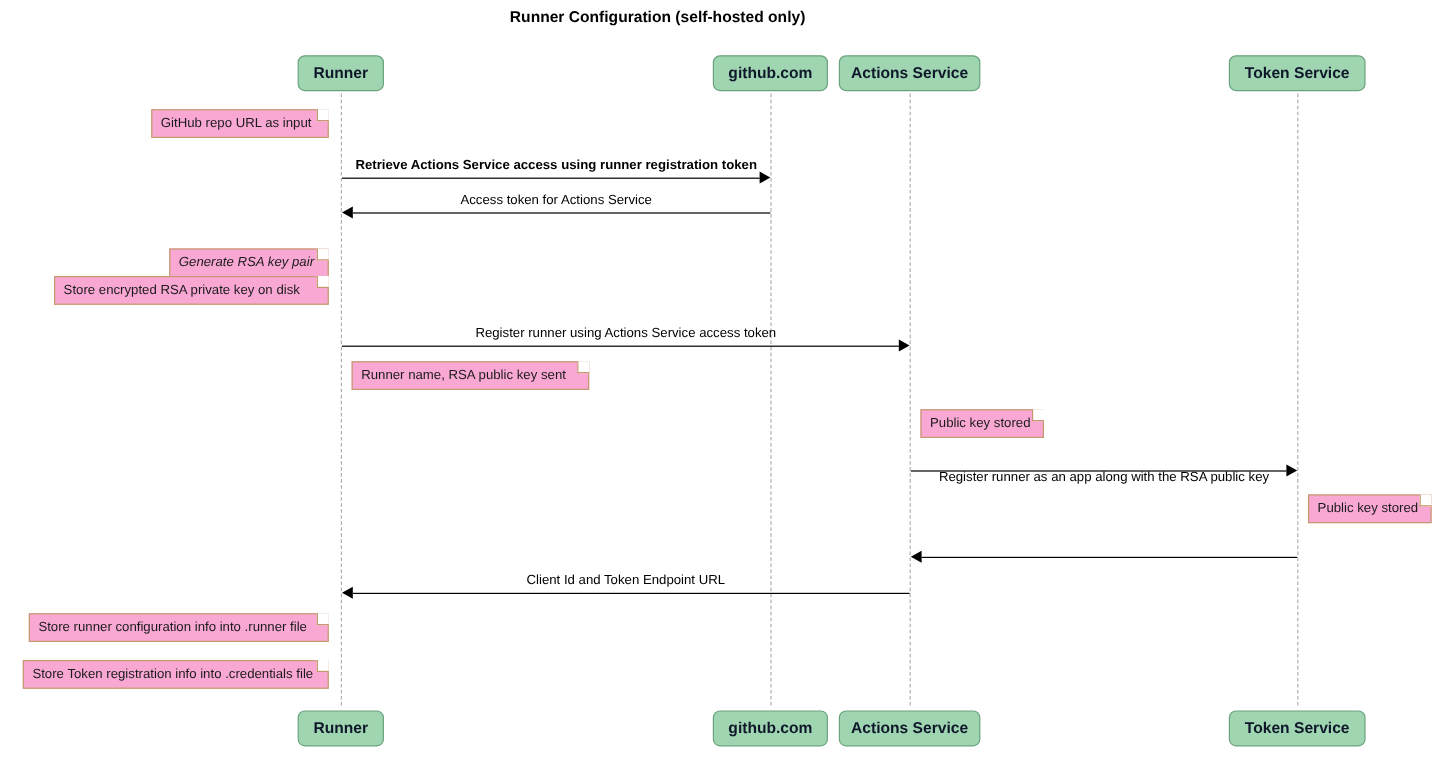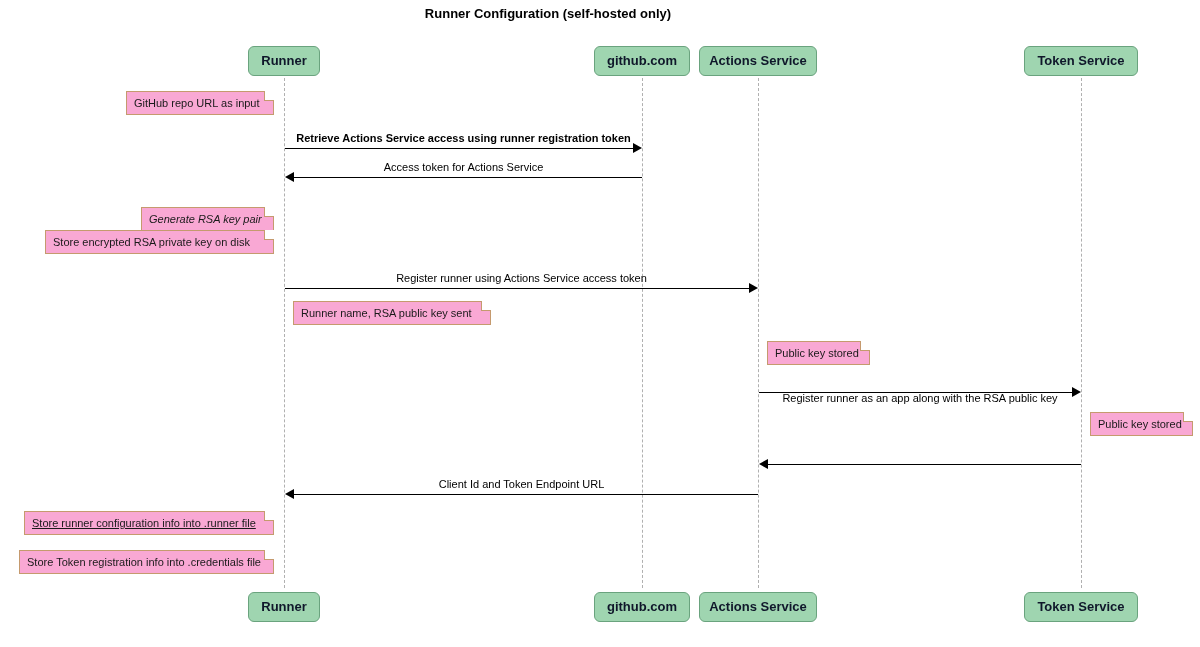--- a/index.html
+++ b/index.html
@@ -111,21 +111,21 @@
   <div class="actor" style="left:594px; top:592px; width:96px;">github.com</div>
   <div class="actor" style="left:699px; top:592px; width:118px;">Actions Service</div>
   <div class="actor" style="left:1024px; top:592px; width:114px;">Token Service</div>
 
   <div class="note" style="left:126px; top:91px; width:148px;">GitHub repo URL as input</div>
   <div class="note" style="left:141px; top:207px; width:133px;font-style:italic;">Generate RSA key pair</div>
   <div class="note" style="left:293px; top:301px; width:198px;">Runner name, RSA public key sent</div>
   <div class="note" style="left:45px; top:230px; width:229px;">Store encrypted RSA private key on disk</div>
   <div class="note" style="left:767px; top:341px; width:103px;">Public key stored</div>
   <div class="note" style="left:1090px; top:412px; width:103px;">Public key stored</div>
-  <div class="note" style="left:24px; top:511px; width:250px;text-decoration:underline;">Store runner configuration info into .runner file</div>
+  <div class="note" style="left:24px; top:511px; width:250px;">Store runner configuration info into .runner file</div>
   <div class="note" style="left:19px; top:550px; width:255px;">Store Token registration info into .credentials file</div>
 
   <div class="msg-line" style="left:285px; top:148px; width:348px;"></div>
   <div class="arrow-head arrow-right" style="left:633px; top:143px;"></div>
   <div class="msg-label" style="left:285px; top:132px; width:357px;font-weight:bold;">Retrieve Actions Service access using runner registration token</div>
 
   <div class="msg-line" style="left:294px; top:177px; width:348px;"></div>
   <div class="arrow-head arrow-left" style="left:285px; top:172px;"></div>
   <div class="msg-label" style="left:285px; top:161px; width:357px;">Access token for Actions Service</div>
 

